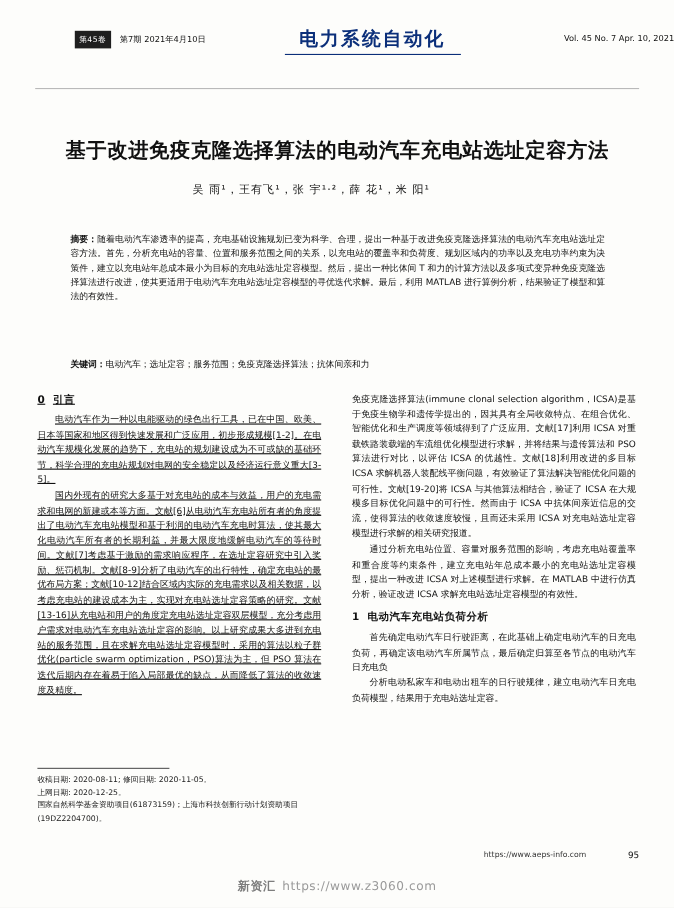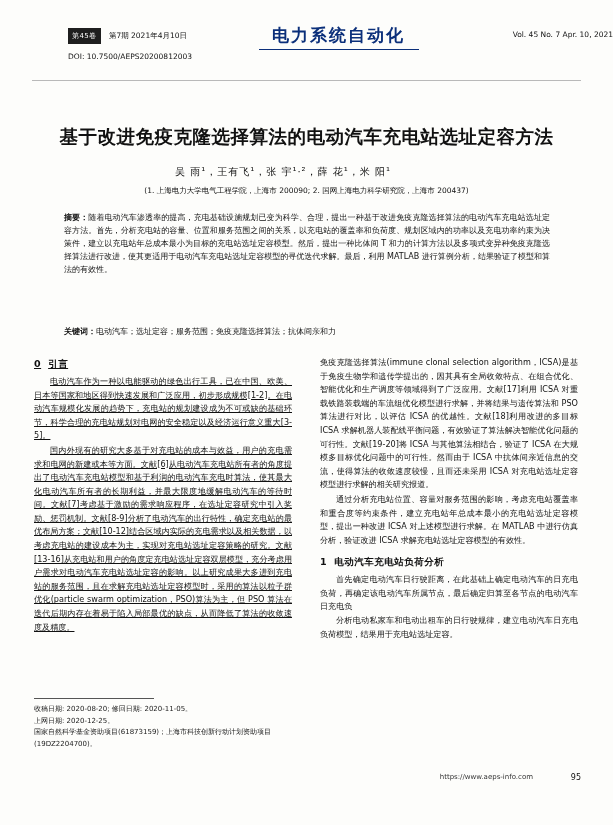--- a/index.html
+++ b/index.html
@@ -112,33 +112,31 @@
 </style>
 </head>
 <body>
 
 <div class="page">
 
   <div class="masthead">
     <div class="mast-left">
       <span class="mast-badge">第45卷</span>
       <span style="font-size:7.5px;margin-left:6px;">第7期  2021年4月10日</span>
-      <span class="mast-doi">DOI: 10.7500/AEPS20200812003</span>
     </div>
     <div class="mast-center">
       <div class="journal-cn">电力系统自动化</div>
       <div class="journal-rule"></div>
     </div>
     <div class="mast-right">Vol. 45 No. 7 Apr. 10, 2021</div>
   </div>
   <div class="hr-top"></div>
 
   <div class="title">基于改进免疫克隆选择算法的电动汽车充电站选址定容方法</div>
   <div class="authors">吴  雨¹，王有飞¹，张  宇¹·²，薛  花¹，米  阳¹</div>
-  <div class="affil">(1. 上海电力大学电气工程学院，上海市 200090; 2. 国网上海电力科学研究院，上海市 200437)</div>
 
   <div class="abs-block">
     <span class="abs-label">摘要：</span><span>随着电动汽车渗透率的提高，充电基础设施规划已变为科学、合理，提出一种基于改进免疫克隆选择算法的电动汽车充电站选址定容方法。首先，分析充电站的容量、位置和服务范围之间的关系，以充电站的覆盖率和负荷度、规划区域内的功率以及充电功率约束为决策件，建立以充电站年总成本最小为目标的充电站选址定容模型。然后，提出一种比体间 T 和力的计算方法以及多项式变异种免疫克隆选择算法进行改进，使其更适用于电动汽车充电站选址定容模型的寻优迭代求解。最后，利用 MATLAB 进行算例分析，结果验证了模型和算法的有效性。</span>
   </div>
   <div class="kw-block">
     <span class="abs-label">关键词：</span><span>电动汽车；选址定容；服务范围；免疫克隆选择算法；抗体间亲和力</span>
   </div>
 
   <div class="col col-left">
     <div class="sec-head">
@@ -154,22 +152,25 @@
     <div class="sec-gap"></div>
     <div class="sec-head">
       <span class="num">1</span><span>电动汽车充电站负荷分析</span>
     </div>
     <p class="para sp">首先确定电动汽车日行驶距离，在此基础上确定电动汽车的日充电负荷，再确定该电动汽车所属节点，最后确定归算至各节点的电动汽车日充电负</p>
     <p class="para">分析电动私家车和电动出租车的日行驶规律，建立电动汽车日充电负荷模型，结果用于充电站选址定容。</p>
   </div>
 
   <div class="fn-rule"></div>
   <div class="fn">
-    <div>收稿日期: 2020-08-20; 修回日期: 2020-11-05。</div>
+    <div>收稿日期: 2020-08-11; 修回日期: 2020-11-05。</div>
     <div>上网日期: 2020-12-25。</div>
     <div>国家自然科学基金资助项目(61873159)；上海市科技创新行动计划资助项目(19DZ2204700)。</div>
   </div>
 
   <div class="footer-url">https://www.aeps-info.com</div>
   <div class="footer-page">95</div>
 
+  <div class="watermark">
+    <span class="wm-cn">新资汇</span><span>https://www.z3060.com</span>
+  </div>
 
 </div>
 
 </body></html>

